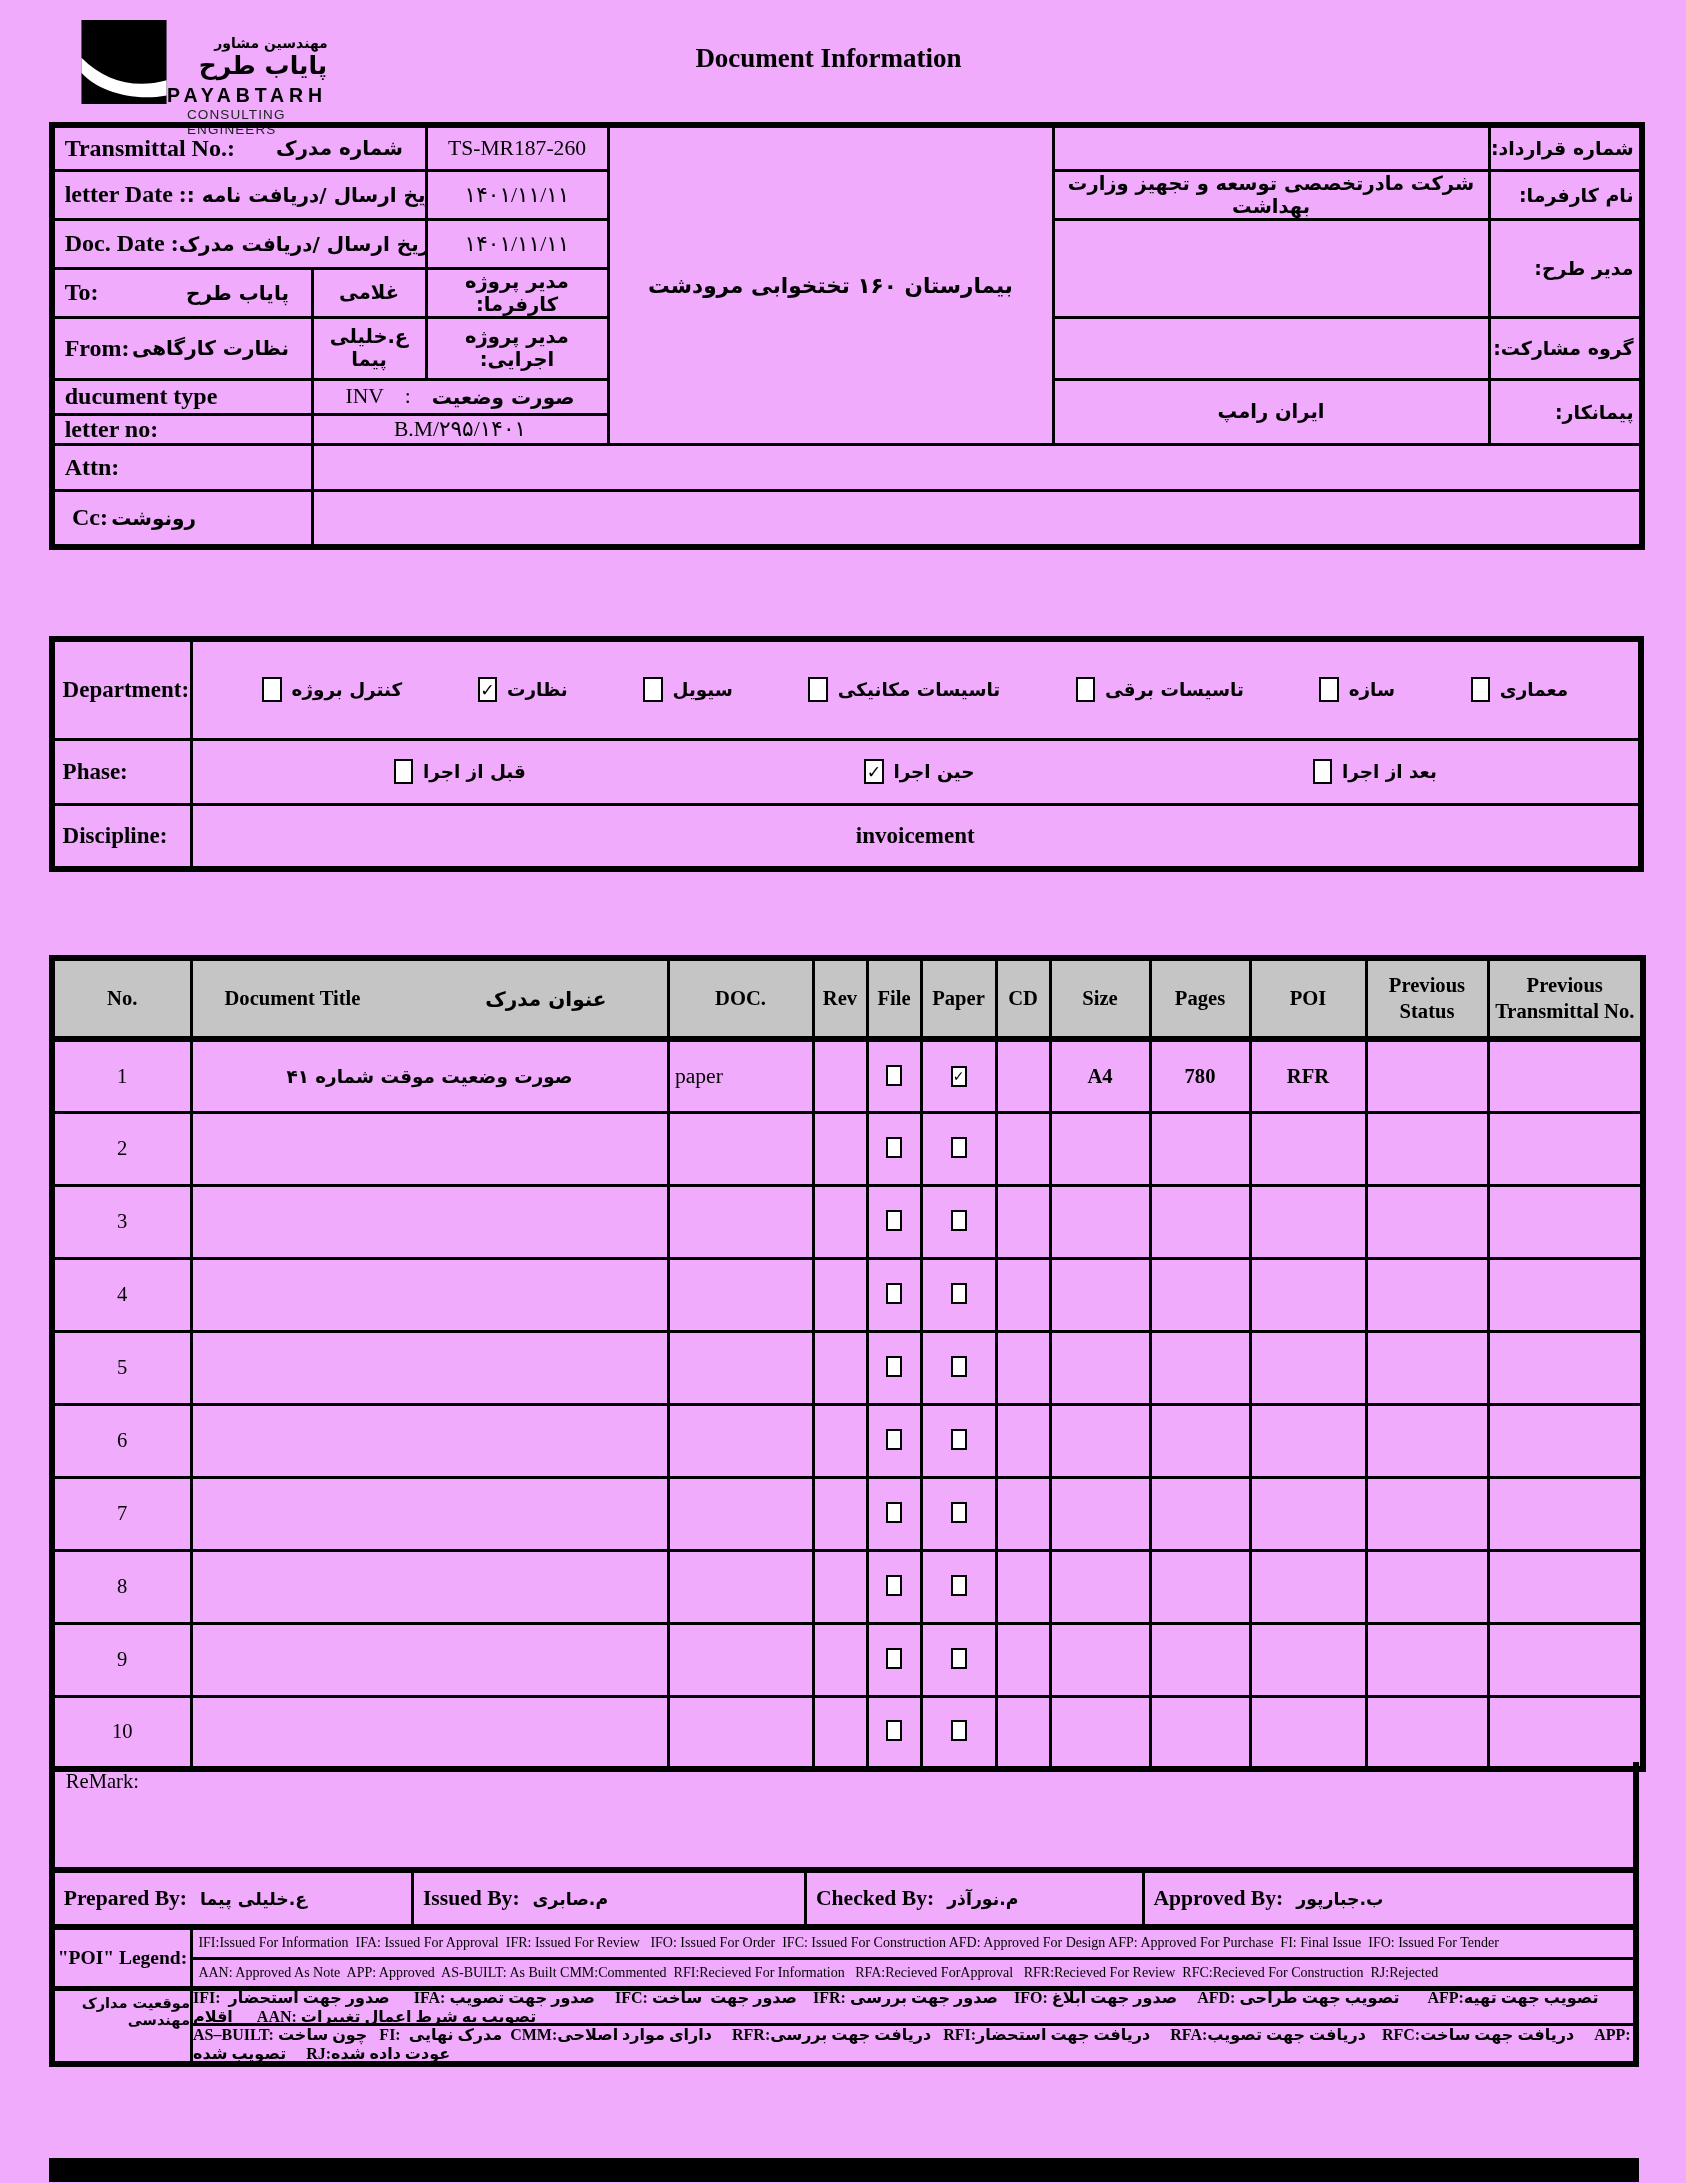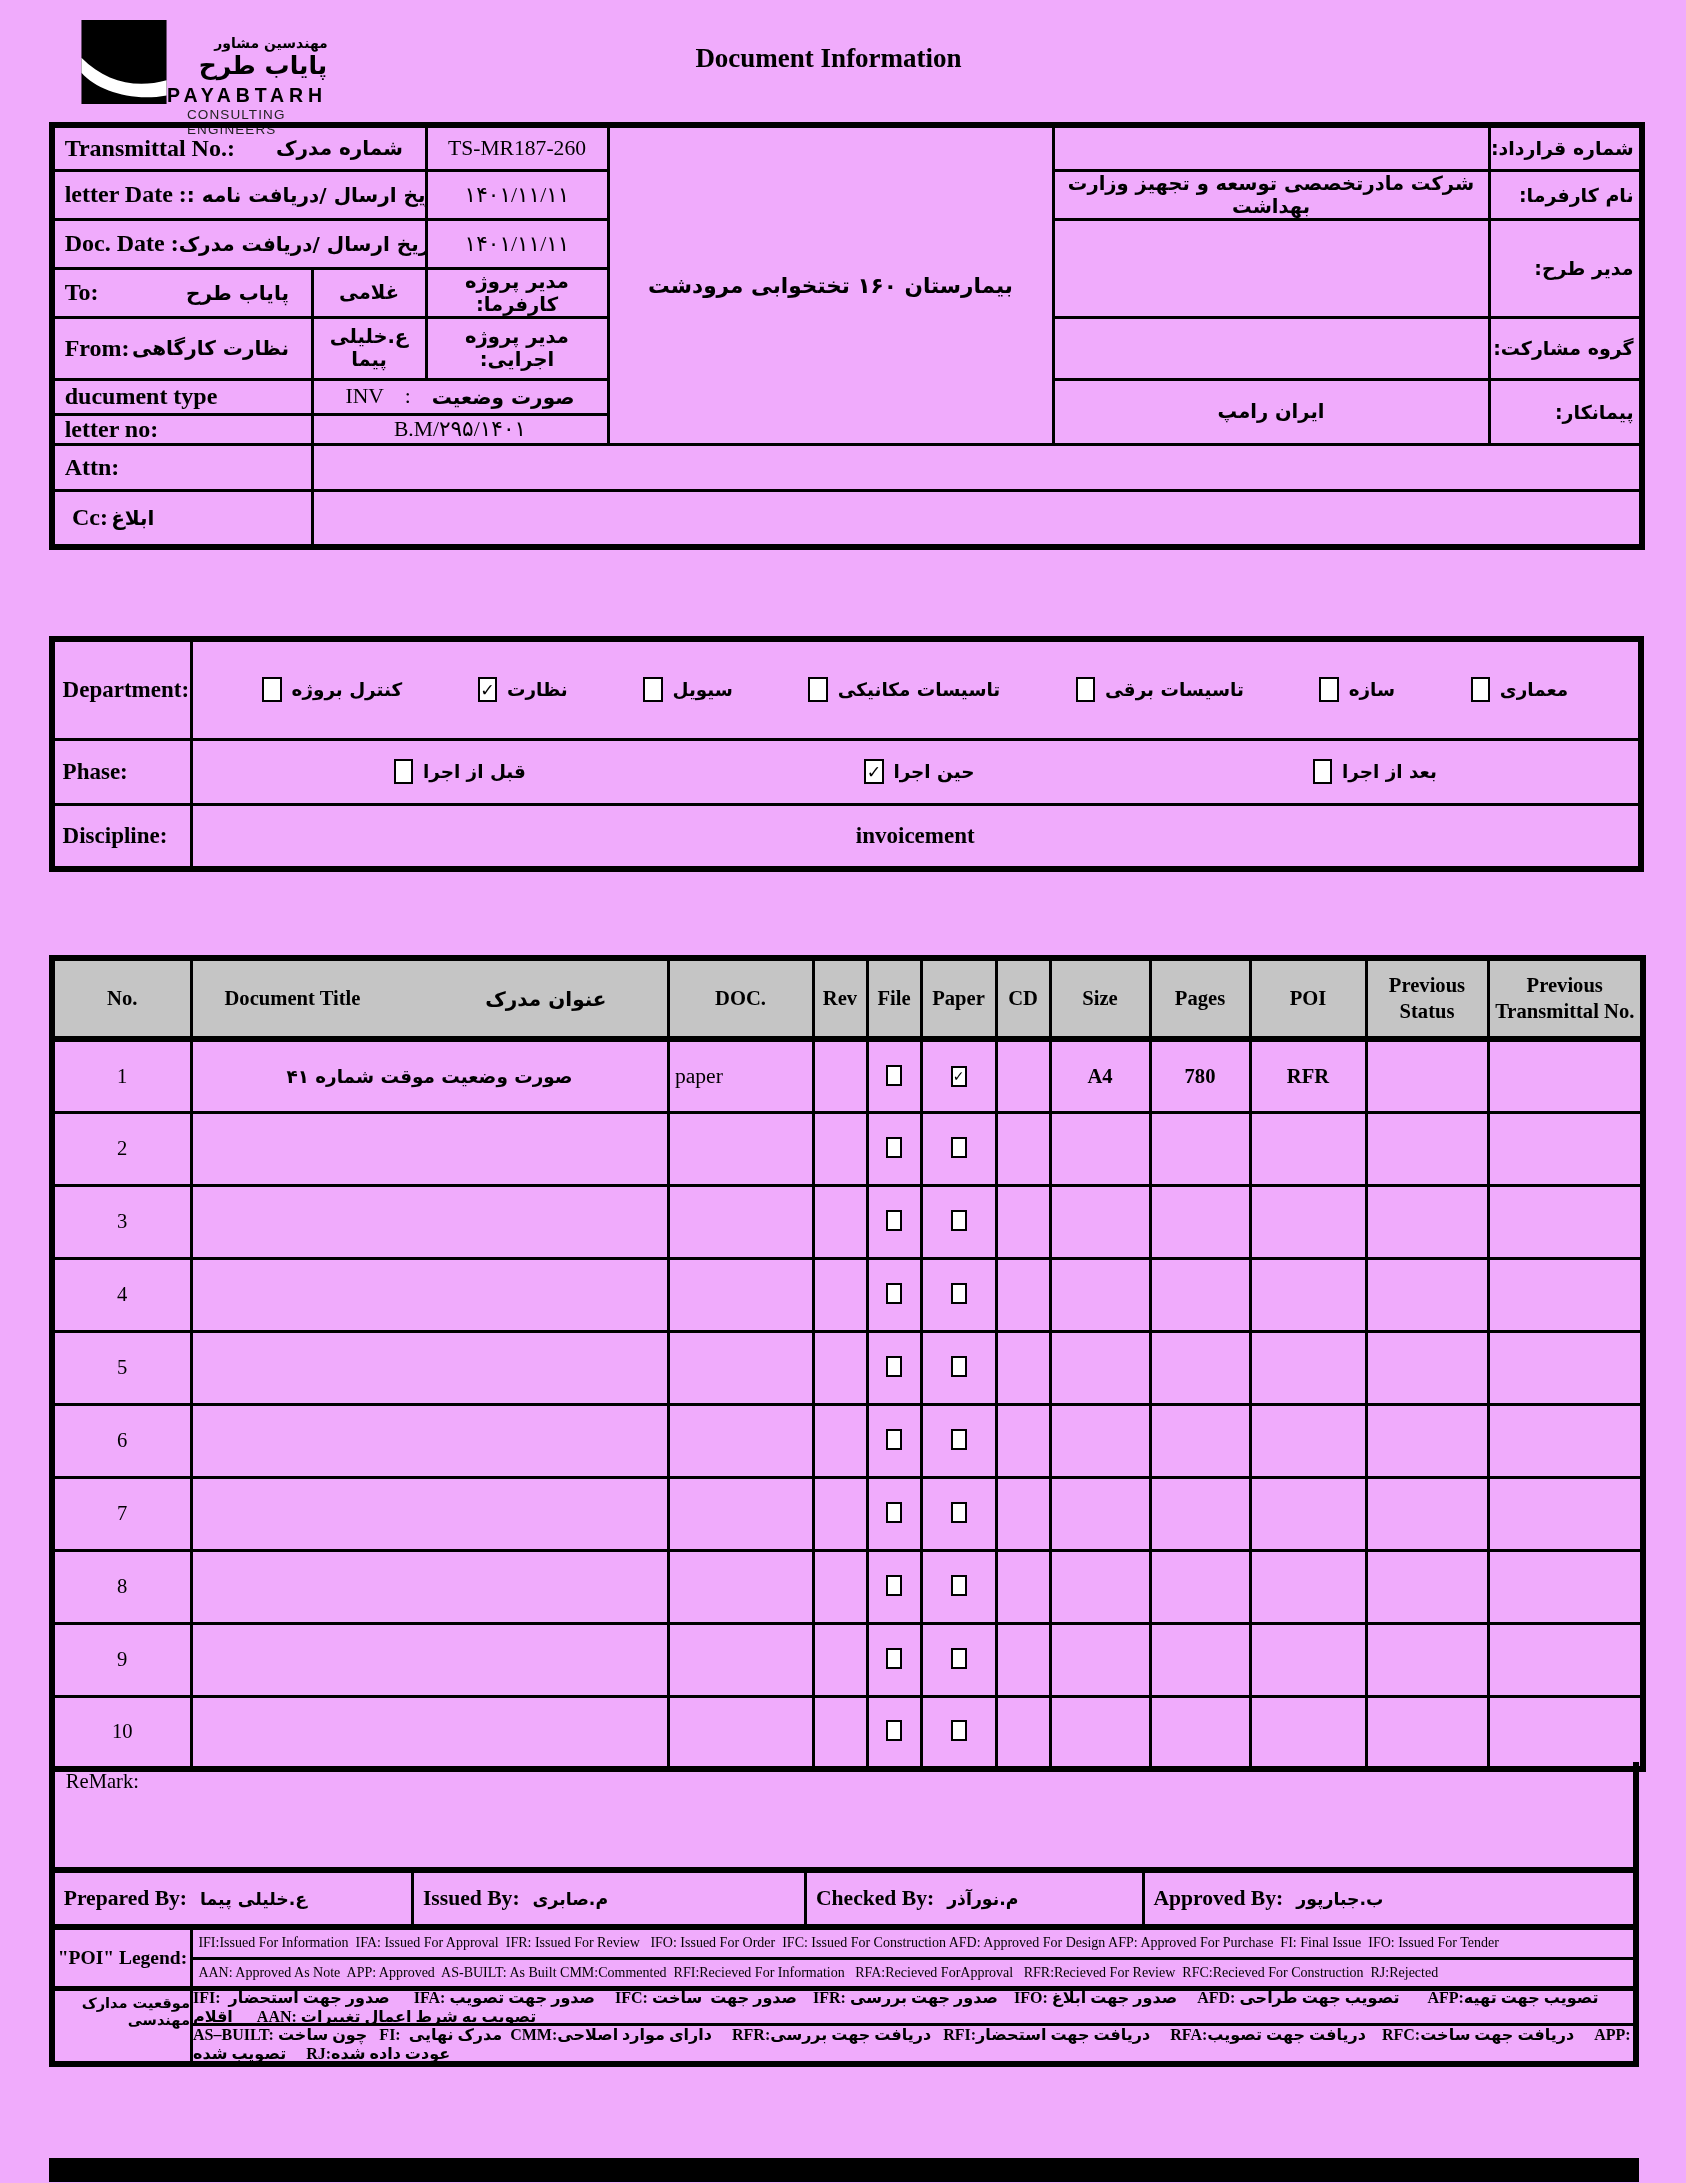--- a/index.html
+++ b/index.html
@@ -203,21 +203,21 @@
               <div class="lblflex">
           <span class="en-lbl">Attn:</span>
               </div>
             </td>
         <td colspan="5"></td>
       </tr>
       <tr style="height:57px">
         <td>
               <div class="cc-inline">
           <span class="en-lbl">Cc:</span>
-          <span class="fa-lbl">ابلاغ</span>
+          <span class="fa-lbl">رونوشت</span>
               </div>
             </td>
         <td colspan="5"></td>
       </tr>
     </tbody>
       </table>
   </div>
 
   <div class="sect dept-table">
     <table>

